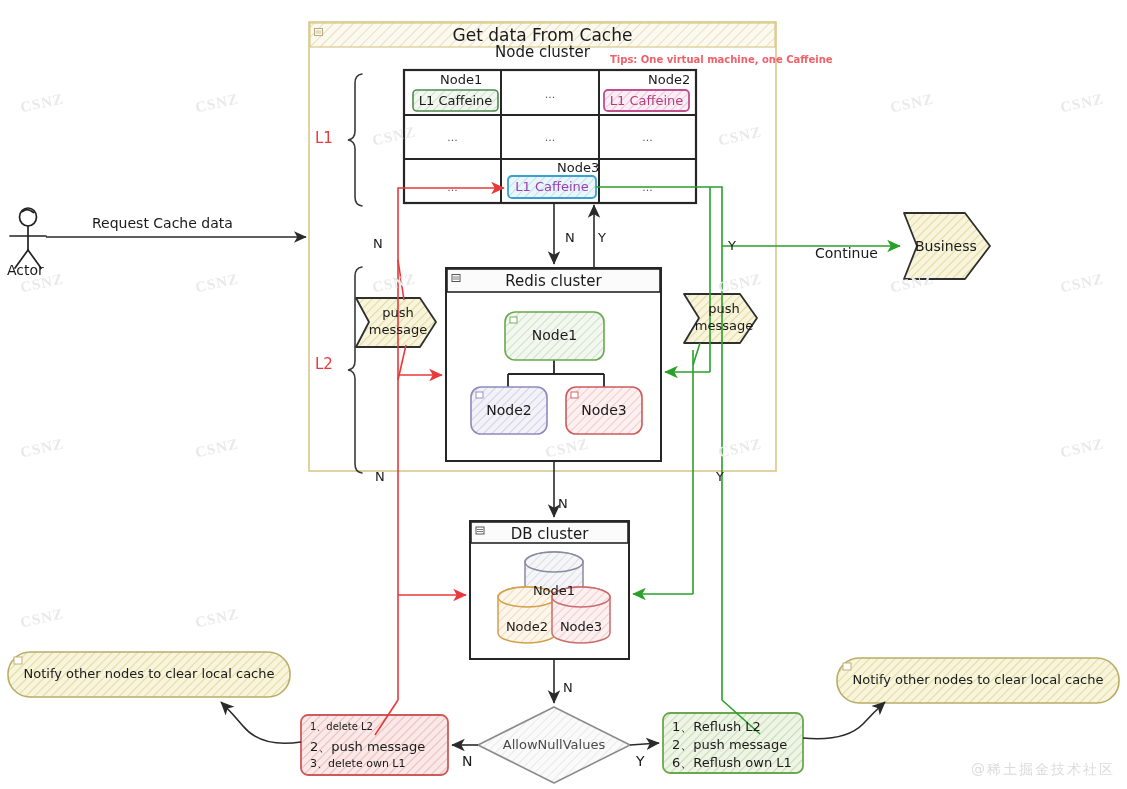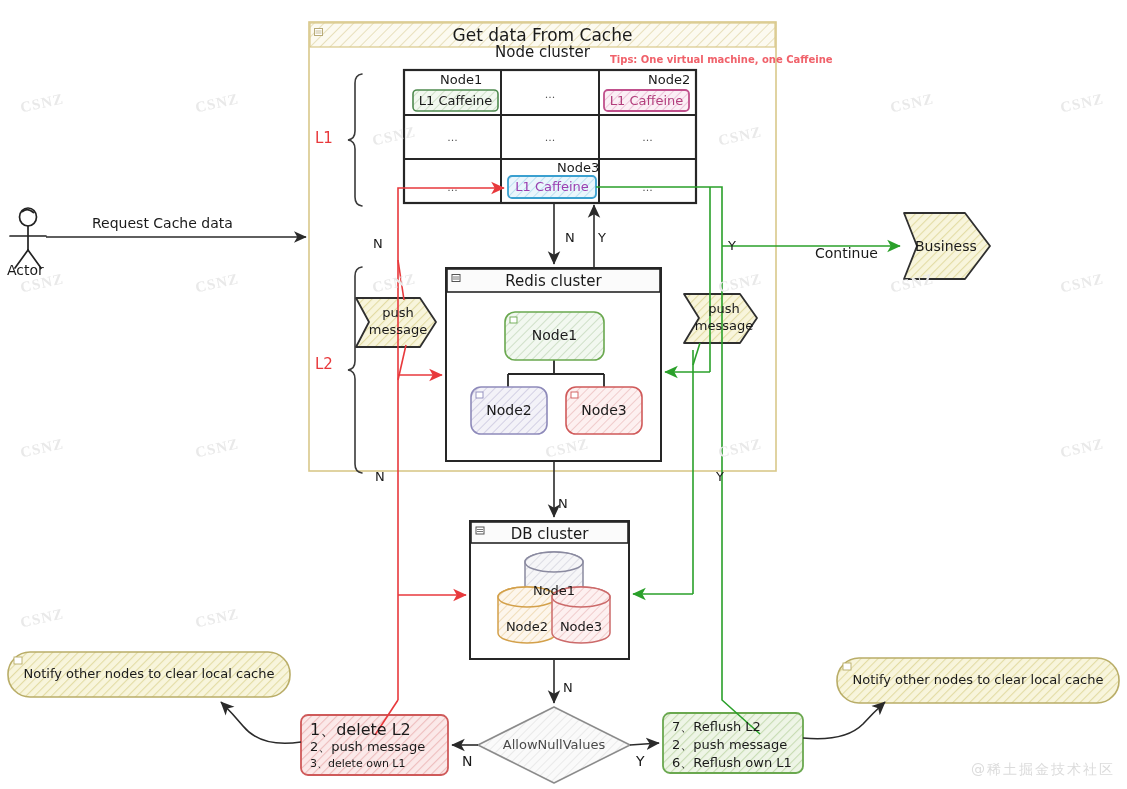--- a/index.html
+++ b/index.html
@@ -337,25 +337,25 @@
   <div class="lbl" style="left:368px;top:305px;width:60px;text-align:center;font-size:13px;">push</div>
   <div class="lbl" style="left:360px;top:322px;width:76px;text-align:center;font-size:13px;">message</div>
   <div class="lbl" style="left:695px;top:301px;width:58px;text-align:center;font-size:13px;">push</div>
   <div class="lbl" style="left:687px;top:318px;width:74px;text-align:center;font-size:13px;">message</div>
 
   <div class="lbl" style="left:915px;top:238px;font-size:14px;">Business</div>
   <div class="lbl" style="left:815px;top:220px;font-size:14px;margin-top:25px;">Continue</div>
 
   <div class="lbl" style="left:478px;top:737px;width:152px;text-align:center;font-size:13px;color:#4a4a4a;">AllowNullValues</div>
 
-  <div class="lbl" style="left:310px;top:720px;font-size:16px;">1、delete L2</div>
+  <div class="lbl" style="left:310px;top:720px;font-size:10px;">1、delete L2</div>
   <div class="lbl" style="left:310px;top:738px;font-size:13px;">2、push message</div>
   <div class="lbl" style="left:310px;top:756px;font-size:11px;">3、delete own L1</div>
 
-  <div class="lbl" style="left:672px;top:718px;font-size:13px;">7、Reflush L2</div>
+  <div class="lbl" style="left:672px;top:718px;font-size:13px;">1、Reflush L2</div>
   <div class="lbl" style="left:672px;top:736px;font-size:13px;">2、push message</div>
   <div class="lbl" style="left:672px;top:754px;font-size:13px;">6、Reflush own L1</div>
 
   <div class="lbl" style="left:8px;top:666px;width:282px;text-align:center;font-size:13px;">Notify other nodes to clear local cache</div>
   <div class="lbl" style="left:837px;top:672px;width:282px;text-align:center;font-size:13px;">Notify other nodes to clear local cache</div>
 
   <div class="lbl" style="left:373px;top:236px;font-size:13px;">N</div>
   <div class="lbl" style="left:565px;top:230px;font-size:13px;">N</div>
   <div class="lbl" style="left:598px;top:230px;font-size:13px;">Y</div>
   <div class="lbl" style="left:728px;top:238px;font-size:13px;">Y</div>

